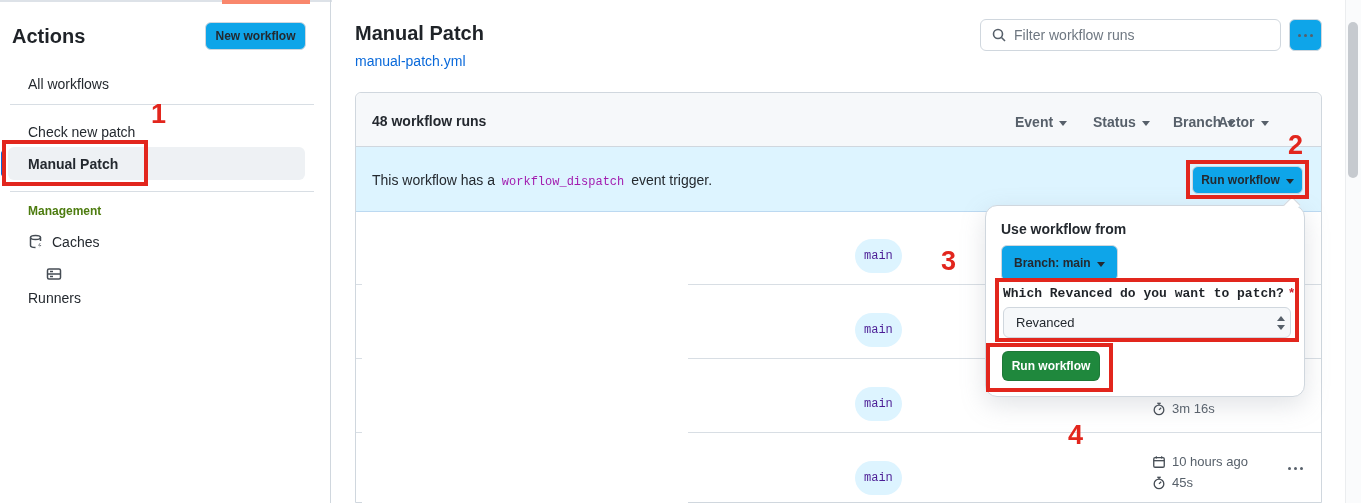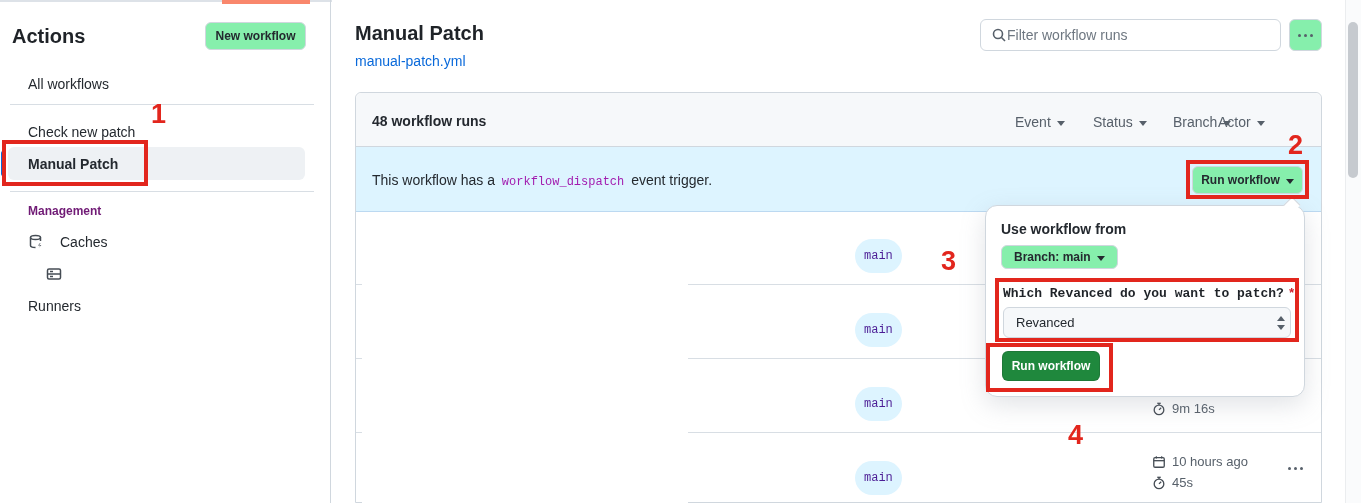--- a/index.html
+++ b/index.html
@@ -7,55 +7,55 @@
   body { font-family:"Liberation Sans","DejaVu Sans",sans-serif; background:#fff; color:#24292f; position:relative; overflow:hidden; }
   .abs { position:absolute; }
 
   
   .top-border { left:0; top:0; width:332px; height:2px; background:#dde2e8; }
   .top-red-bar { left:222px; top:0; width:88px; height:4px; background:#f9876c; z-index:30; }
 
   
   .sidebar-border { left:330px; top:0; width:1px; height:503px; background:#d0d7de; }
   .sb-title { left:12px; top:25px; font-size:20px; font-weight:700; color:#1f2328; }
-  .btn { display:flex; align-items:center; justify-content:center; background:#86efac; border:1px solid #d0d7de; border-radius:6px; font-size:12px; font-weight:600; color:#24292f; cursor:pointer; }
+  .btn { display:flex; align-items:center; justify-content:center; background:#0ea5e9; border:1px solid #d0d7de; border-radius:6px; font-size:12px; font-weight:600; color:#24292f; cursor:pointer; }
   .new-wf-btn { left:205px; top:22px; width:101px; height:28px; }
   .sb-item { font-size:14px; color:#24292f; }
   .sb-all { left:28px; top:76px; }
   .sb-divider { left:10px; height:1px; background:#d8dee4; width:304px; }
   .sb-div-1 { top:104px; }
   .sb-div-2 { top:191px; }
   .sb-check { left:28px; top:124px; }
   .sb-selected { left:8px; top:147px; width:297px; height:33px; background:#eef1f4; border-radius:6px; display:flex; align-items:center; padding-left:20px; font-weight:700; font-size:14px; }
   .sb-accent { left:1px; top:151px; width:4px; height:25px; background:#0969da; border-radius:3px; }
-  .sb-mgmt { left:28px; top:204px; font-size:12px; font-weight:700; color:#701a75; }
-  .sb-row { display:flex; align-items:center; gap:16px; font-size:14px; color:#24292f; }
+  .sb-mgmt { left:28px; top:204px; font-size:12px; font-weight:700; color:#4d7c0f; }
+  .sb-row { display:flex; align-items:center; gap:8px; font-size:14px; color:#24292f; }
   .sb-caches { left:28px; top:234px; }
   .sb-runners { left:28px; top:266px;flex-direction:column; }
   .octicon { color:#454c54; display:inline-flex; }
 
   
   .page-title { left:355px; top:22px; font-size:20px; font-weight:600; color:#1f2328; }
   .file-link { left:355px; top:53px; font-size:14px; color:#0969da; cursor:pointer; }
-  .search-box { left:980px; top:19px; width:301px; height:32px; border:1px solid #d0d7de; border-radius:6px; background:#fff; display:flex; align-items:center; padding:0 8px 0 10px; }
+  .search-box { left:980px; top:19px; width:301px; height:32px; border:1px solid #d0d7de; border-radius:6px; background:#fff; display:flex; align-items:center; padding:0 8px 0 10px; gap:7px; }
   .search-box input { border:none; outline:none; flex:1; font-size:14px; font-family:inherit; color:#24292f; background:transparent; }
   .search-box input::placeholder { color:#6e7781; }
   .more-btn { left:1289px; top:19px; width:33px; height:32px; }
   .dots { display:flex; gap:3px; align-items:center; }
   .dots i { width:3px; height:3px; border-radius:50%; background:#57606a; }
 
   
   .scroll-track { left:1345px; top:0; width:16px; height:503px; background:#fafbfc; border-left:1px solid #ebedef; z-index:60; }
   .scroll-thumb { left:1348px; top:22px; width:10px; height:156px; background:#c6cacf; border-radius:5px; z-index:61; }
 
   
   .card { left:355px; top:92px; width:967px; height:411px; border:1px solid #d0d7de; border-radius:6px 6px 0 0; background:#fff; }
   .card-header { left:356px; top:93px; width:965px; height:54px; background:#f6f8fa; border-bottom:1px solid #d0d7de; border-radius:6px 6px 0 0; z-index:1; }
   .runs-count { left:372px; top:113px; font-size:14px; font-weight:700; color:#24292f; z-index:2; }
-  .filter-item { font-size:14px; color:#57606a; display:flex; align-items:center; z-index:2; cursor:pointer; }
+  .filter-item { font-size:14px; color:#57606a; display:flex; align-items:center; z-index:2; cursor:pointer;font-weight:bold; }
   .f-event { left:1015px; top:114px; }
   .f-status { left:1093px; top:114px; }
   .f-branch { left:1173px; top:114px; }
   .f-actor { left:1218px; top:114px;align-items:center; }
   .caret { display:inline-block; width:0; height:0; border-left:4px solid transparent; border-right:4px solid transparent; border-top:5px solid currentColor; margin-left:6px; position:relative; top:1px; }
 
   
   .banner { left:356px; top:147px; width:965px; height:65px; background:#ddf4ff; border-bottom:1px solid #bcd9f1; z-index:1; }
   .banner-text { left:372px; top:172px; font-size:14px; color:#24292f; z-index:2; }
   .banner-text code { font-family:"Liberation Mono","DejaVu Sans Mono",monospace; font-size:12px; color:#a21caf; padding:0 3px; }
@@ -70,21 +70,21 @@
   .run-meta { display:flex; align-items:center; gap:6px; font-size:13px; color:#57606a; z-index:2; }
   .meta-dur3 { left:1152px; top:401px; }
   .meta-age4 { left:1152px; top:454px; }
   .meta-dur4 { left:1152px; top:475px; }
   .row-kebab { left:1283px; top:460px; width:24px; height:16px; display:flex; align-items:center; justify-content:center; z-index:2; cursor:pointer; }
 
   
   .dialog { left:985px; top:205px; width:320px; height:192px; background:#fff; border:1px solid #d0d7de; border-radius:12px; box-shadow:0 8px 24px rgba(140,149,159,0.25); z-index:5; }
   .dialog-caret { left:1286px; top:199px; width:12px; height:12px; background:#fff; border-left:1px solid #d0d7de; border-top:1px solid #d0d7de; transform:rotate(45deg); z-index:6; }
   .dlg-heading { left:1001px; top:221px; font-size:14px; font-weight:700; color:#24292f; z-index:7; }
-  .branch-sel-btn { left:1001px; top:245px; height:24px; padding:9px 12px; z-index:7; }
+  .branch-sel-btn { left:1001px; top:245px; height:36px; padding:9px 12px; z-index:7; }
   .input-label { left:1003px; top:286px; font-family:"Liberation Mono","DejaVu Sans Mono",monospace; font-size:13px; font-weight:700; color:#1f2328; z-index:7; }
   .input-label .req { color:#cf222e; margin-left:4px; }
   .select-box { left:1003px; top:307px; width:288px; height:31px; background:#f6f8fa; border:1px solid #d0d7de; border-radius:6px; display:flex; align-items:center; justify-content:space-between; padding:0 4px 0 12px; font-size:13px; color:#24292f; z-index:7; cursor:pointer; }
   .green-btn { left:1002px; top:351px; width:98px; height:30px; background:#1f883d; border:1px solid rgba(27,31,36,0.15); border-radius:6px; color:#fff; font-size:12px; font-weight:700; display:flex; align-items:center; justify-content:center; z-index:7; cursor:pointer; }
 
   
   .red-box { border:4px solid #e2261d; z-index:20; pointer-events:none; }
   .rb-1 { left:2px;    top:140px; width:146px; height:46px; }
   .rb-2 { left:1186px; top:160px; width:123px; height:39px; }
   .rb-3 { left:995px;  top:278px; width:304px; height:64px; }
@@ -210,21 +210,21 @@
 
 <div class="abs run-meta meta-dur3">
   <span class="octicon">
     <svg width="14" height="14" viewBox="0 0 16 16" fill="none" stroke="currentColor" stroke-width="1.5">
       <circle cx="8" cy="9" r="5.5"></circle>
         <line x1="8" y1="9" x2="10.5" y2="6.5"></line>
       <line x1="6" y1="1.5" x2="10" y2="1.5"></line>
         <line x1="8" y1="1.5" x2="8" y2="3.5"></line>
     </svg>
   </span>
-  <span>9m 16s</span>
+  <span>3m 16s</span>
 </div>
 
 <div class="abs run-meta meta-age4">
   <span class="octicon">
     <svg width="14" height="14" viewBox="0 0 16 16" fill="none" stroke="currentColor" stroke-width="1.5">
       <rect x="2" y="3" width="12" height="11" rx="1.5"></rect>
         <line x1="2" y1="6.5" x2="14" y2="6.5"></line>
       <line x1="5" y1="1.5" x2="5" y2="4"></line>
         <line x1="11" y1="1.5" x2="11" y2="4"></line>
     </svg>

